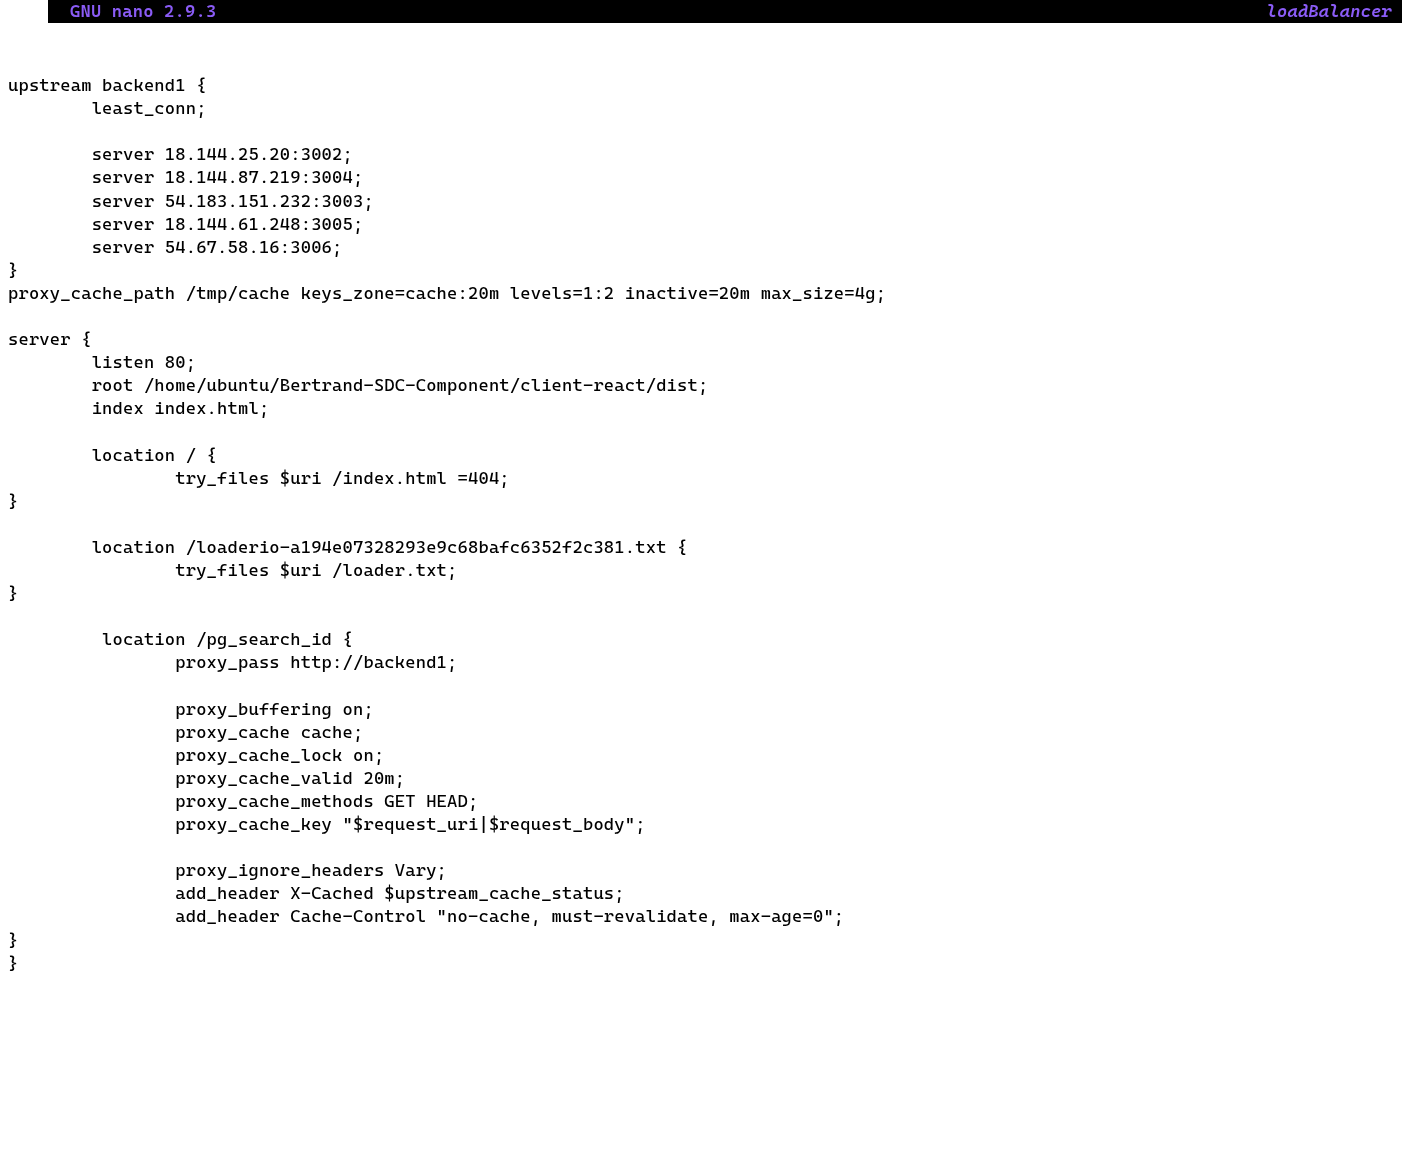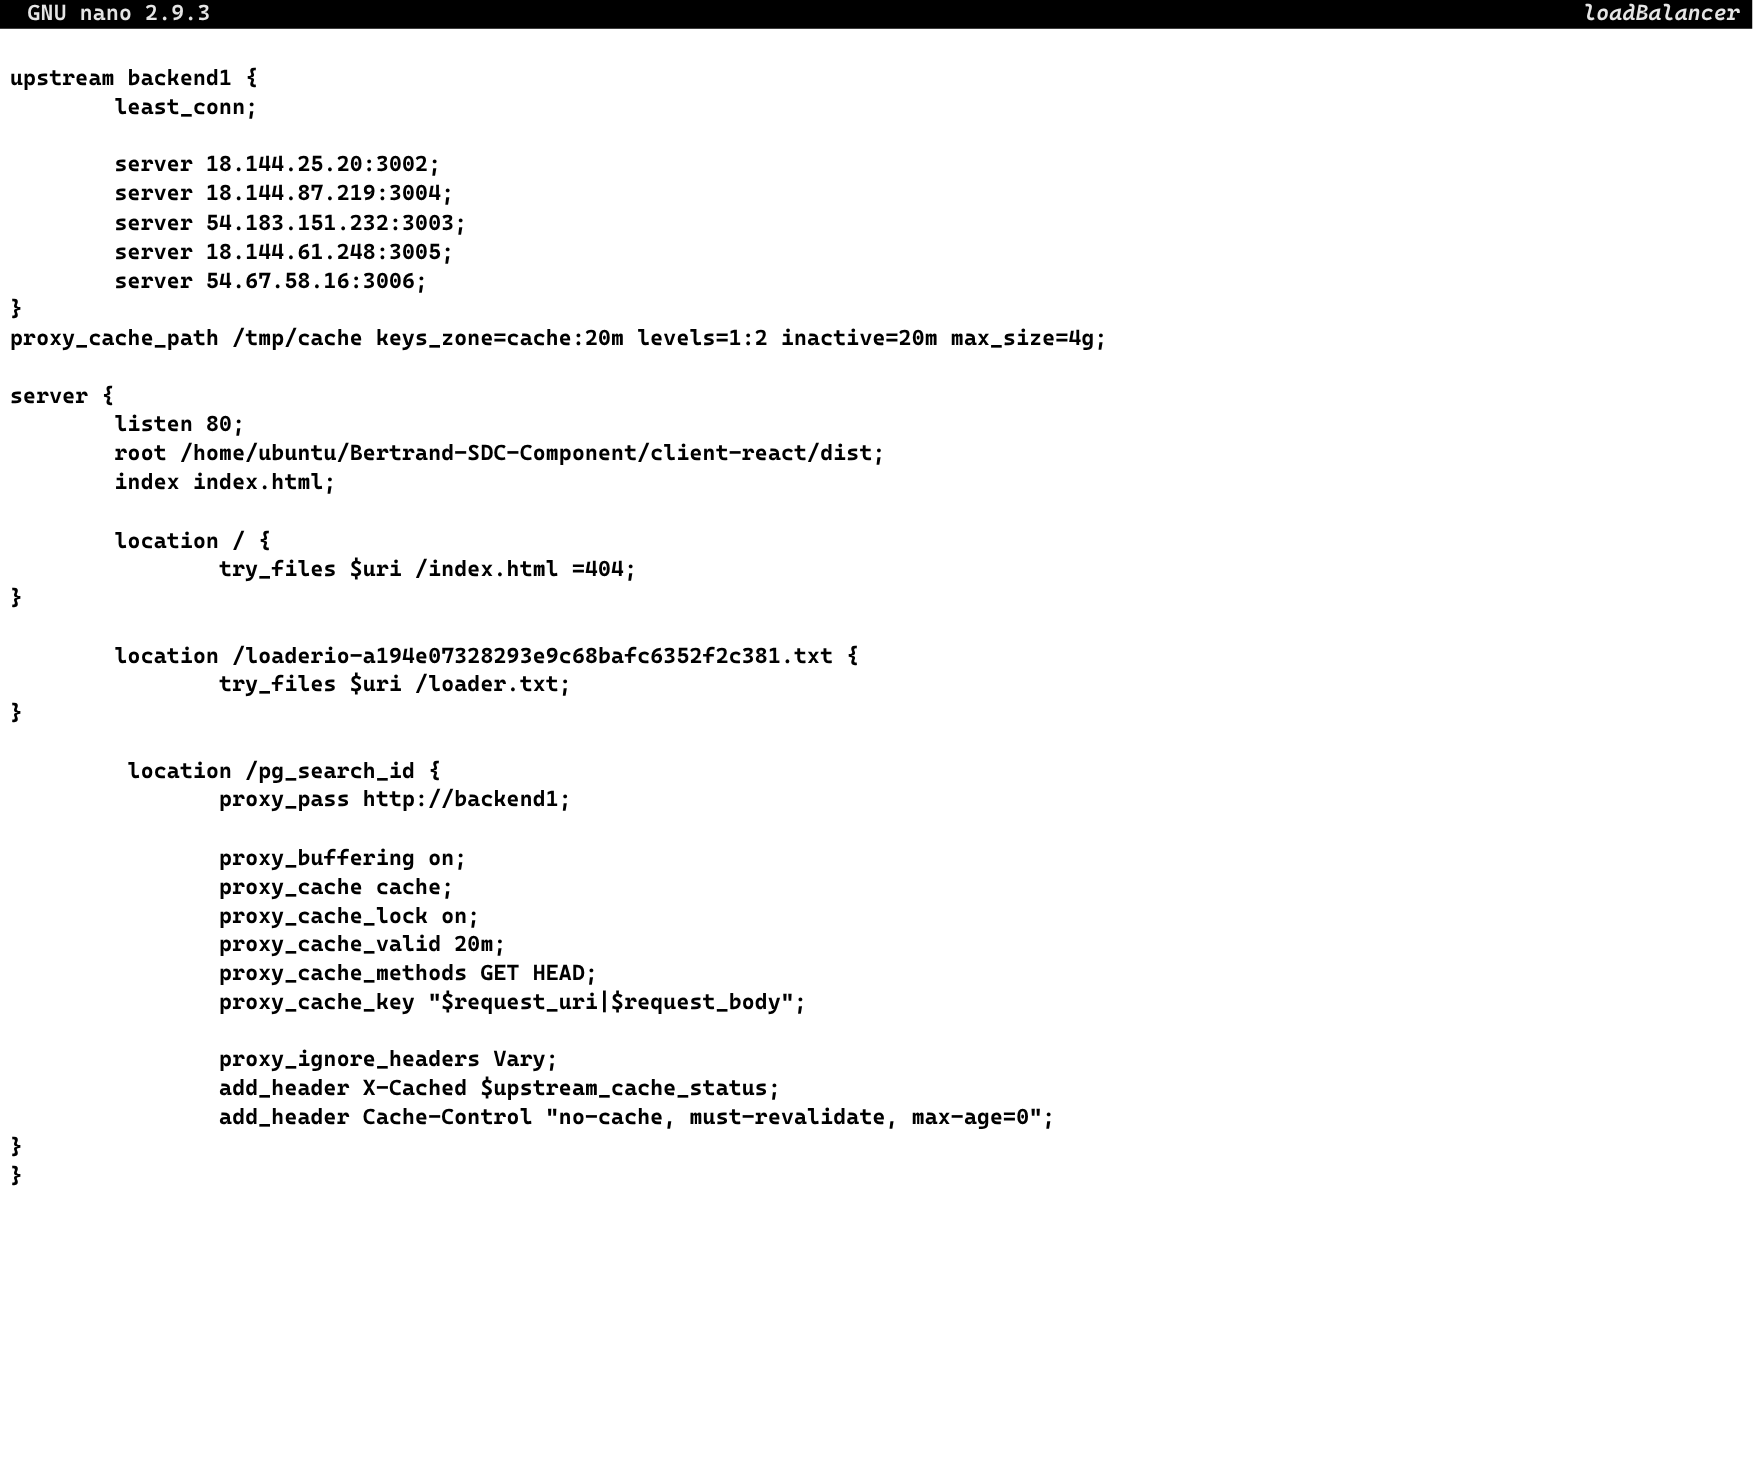--- a/index.html
+++ b/index.html
@@ -13,39 +13,40 @@
       line-height: 1.32;
       background: #ffffff;
       color: #000000;
       width: 1402px;
       height: 1166px;
       overflow: hidden;
       letter-spacing: 0.2px;
     }
     .titlebar {
       background: #000000;
-      color: #e5e5e5;
+      color: #8b5cf6;
       display: flex;
       justify-content: space-between;
       padding: 0 8px;
       font-weight: 600;
       height: 23px;
       line-height: 23px;
+      margin-left: 48px;
     }
     .titlebar-left {
       padding-left: 14px;
     }
     .titlebar-right {
       padding-right: 2px;
       font-style: italic;
     }
     .editor {
-      padding: 6px 8px 0 8px;
+      padding: 28px 8px 0 8px;
       white-space: pre;
-      font-weight: 700;
+      font-weight: 400;
     }
     .line {
       min-height: 1.32em;
     }
   </style>
 </head>
 <body>
 
 <div class="titlebar">
   <span class="titlebar-left">GNU nano 2.9.3</span>

